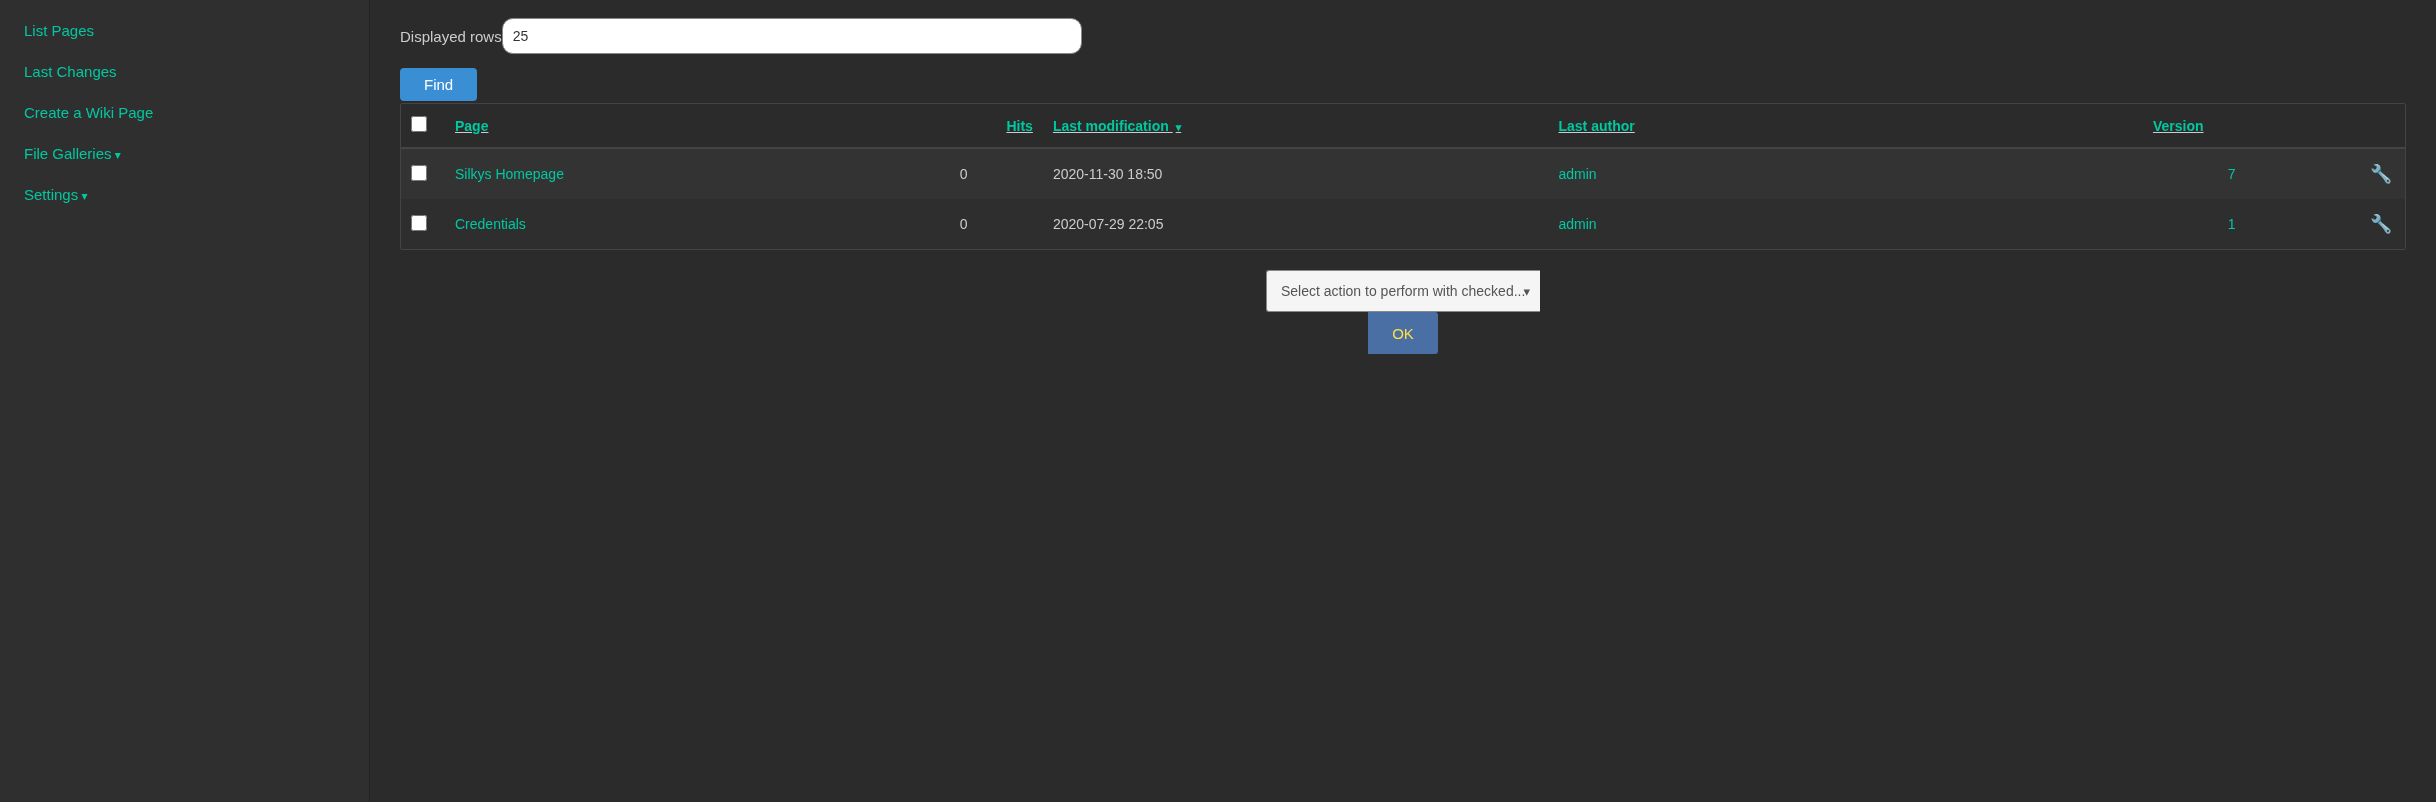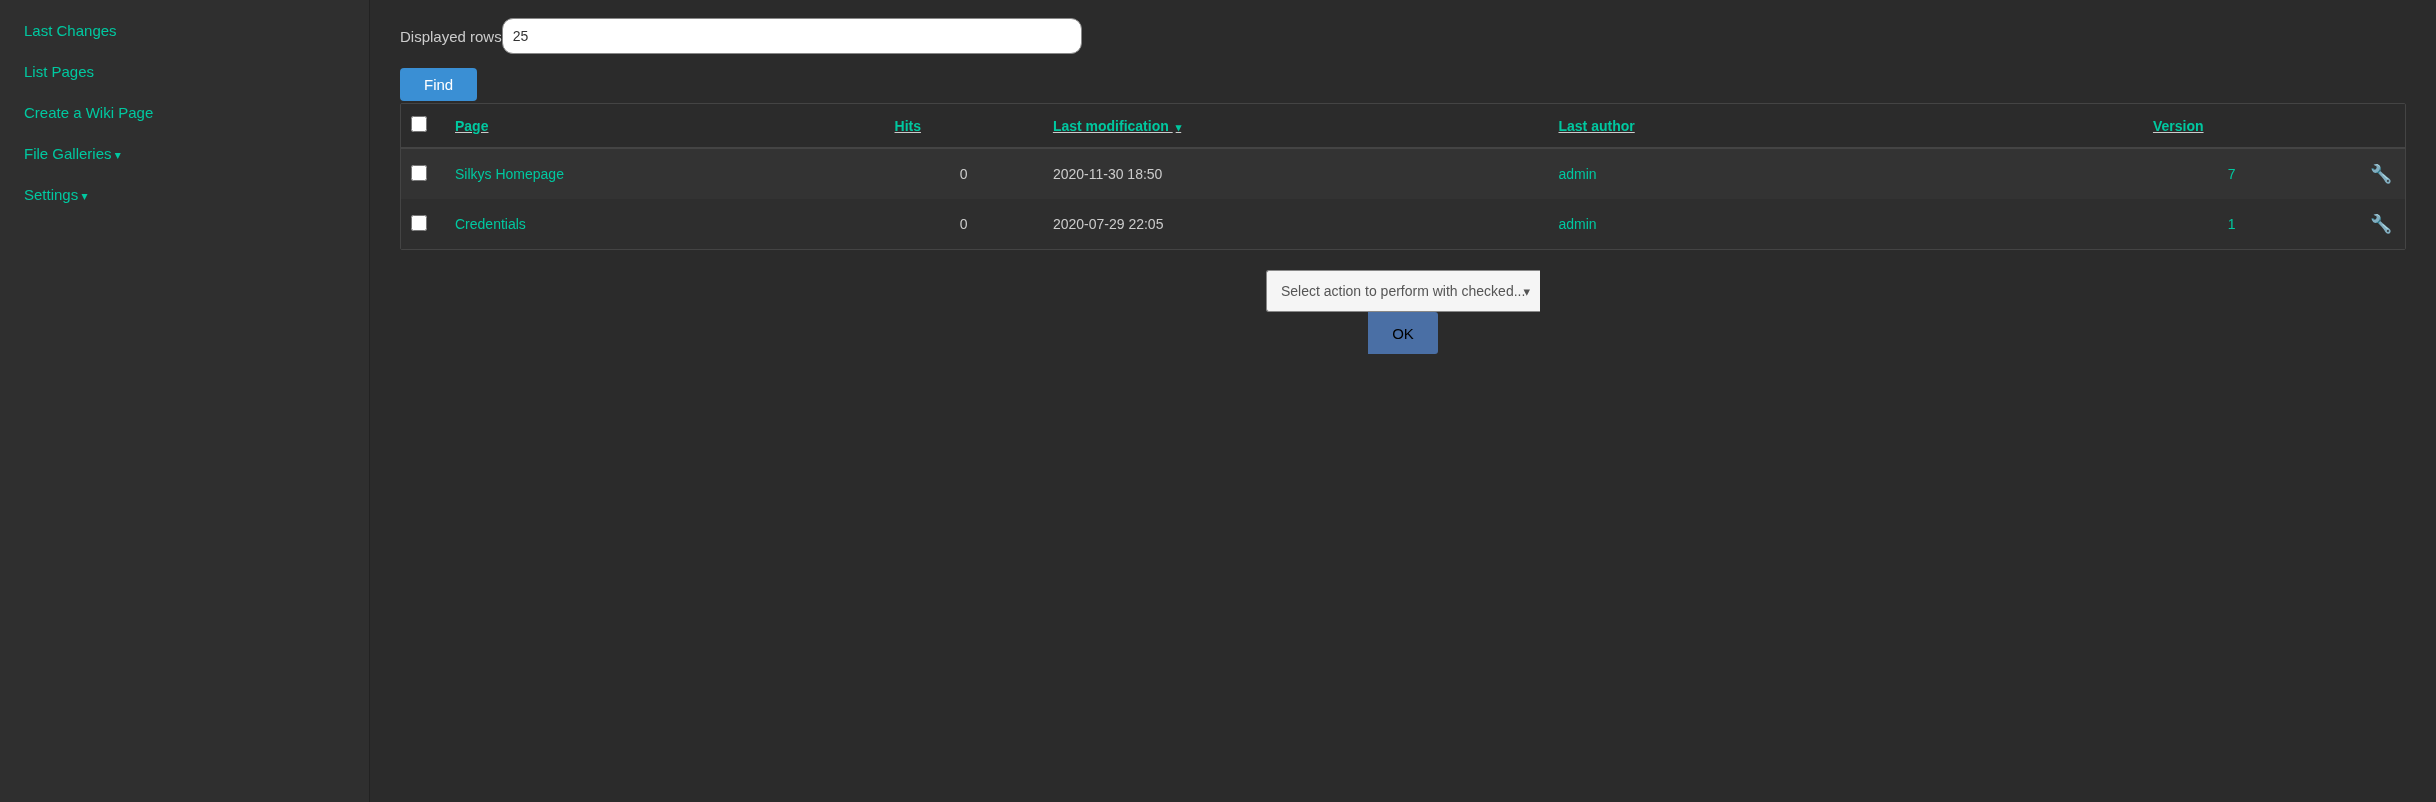--- a/index.html
+++ b/index.html
@@ -91,21 +91,21 @@
       border-bottom: 2px solid #444;
       text-decoration: underline;
     }
     thead th {
       color: #00c8a0;
       font-weight: bold;
       font-size: 14px;
       padding: 12px 10px;
       text-align: left;
     }
-    thead th.hits-col { text-align: left; }
+    thead th.hits-col { text-align: right; }
     thead th.version-col { text-align: right; padding-right: 50px; }
     thead th.mod-col {
       cursor: pointer;
     }
     thead th.mod-col .sort-arrow {
       font-size: 11px;
       margin-left: 3px;
     }
 
     tbody tr:nth-child(odd) {
@@ -179,38 +179,38 @@
       position: absolute;
       right: 10px;
       top: 50%;
       transform: translateY(-50%);
       color: #555;
       pointer-events: none;
       font-size: 13px;
     }
     .ok-btn {
       background: #4a6fa5;
-      color: #000000;
+      color: #fde047;
       border: none;
       border-radius: 0 3px 3px 0;
       padding: 0 24px;
       font-size: 15px;
       height: 42px;
       cursor: pointer;
     }
 
     .check-col { width: 44px; }
   </style>
 </head>
 <body>
 
 <nav class="sidebar">
 
-<a class="sidebar-item" href="#">Last Changes</a>
-    <a class="sidebar-item" href="#">List Pages</a>
+<a class="sidebar-item" href="#">List Pages</a>
+    <a class="sidebar-item" href="#">Last Changes</a>
     <a class="sidebar-item" href="#">Create a Wiki Page</a>
     <a class="sidebar-item has-arrow" href="#">File Galleries</a>
     <a class="sidebar-item has-arrow" href="#">Settings</a>
   </nav>
 
 <div class="main">
 
   
   <div class="filter-row">
     <span class="filter-label">Displayed rows</span>

